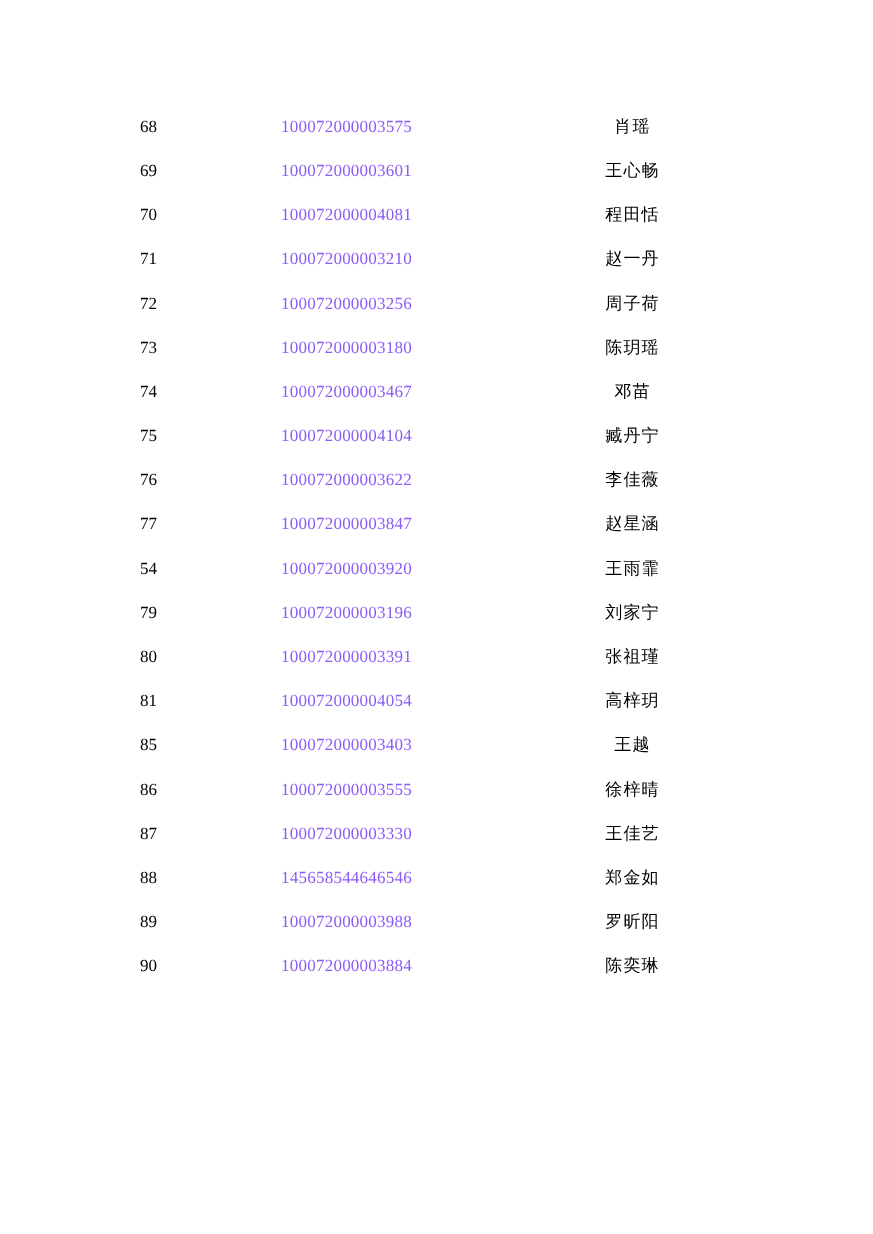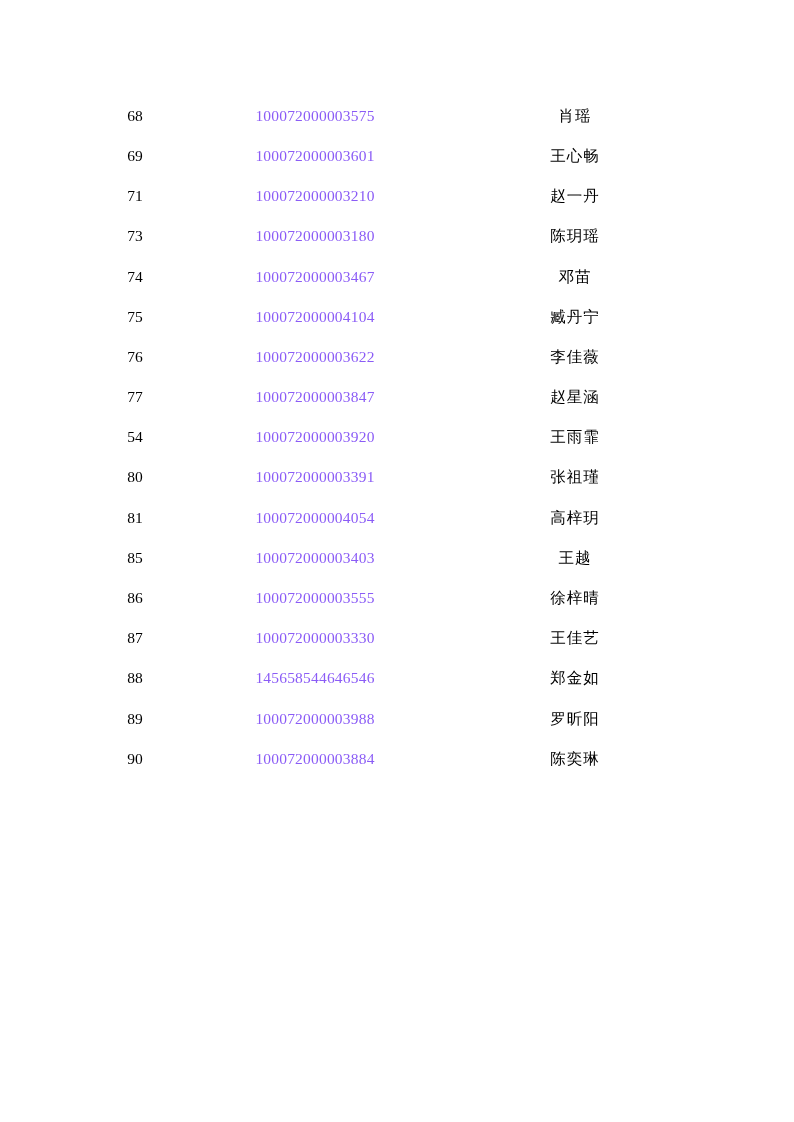--- a/index.html
+++ b/index.html
@@ -72,23 +72,35 @@
           <td class="col-name">肖瑶</td>
           <td class="col-pad"></td>
         </tr>
         <tr>
           <td class="col-index">69</td>
           <td class="col-id">100072000003601</td>
           <td class="col-name">王心畅</td>
           <td class="col-pad"></td>
         </tr>
         <tr>
+          <td class="col-index">70</td>
+          <td class="col-id">100072000004081</td>
+          <td class="col-name">程田恬</td>
+          <td class="col-pad"></td>
+        </tr>
+        <tr>
           <td class="col-index">71</td>
           <td class="col-id">100072000003210</td>
           <td class="col-name">赵一丹</td>
+          <td class="col-pad"></td>
+        </tr>
+        <tr>
+          <td class="col-index">72</td>
+          <td class="col-id">100072000003256</td>
+          <td class="col-name">周子荷</td>
           <td class="col-pad"></td>
         </tr>
         <tr>
           <td class="col-index">73</td>
           <td class="col-id">100072000003180</td>
           <td class="col-name">陈玥瑶</td>
           <td class="col-pad"></td>
         </tr>
         <tr>
           <td class="col-index">74</td>
@@ -111,20 +123,26 @@
         <tr>
           <td class="col-index">77</td>
           <td class="col-id">100072000003847</td>
           <td class="col-name">赵星涵</td>
           <td class="col-pad"></td>
         </tr>
         <tr>
           <td class="col-index">54</td>
           <td class="col-id">100072000003920</td>
           <td class="col-name">王雨霏</td>
+          <td class="col-pad"></td>
+        </tr>
+        <tr>
+          <td class="col-index">79</td>
+          <td class="col-id">100072000003196</td>
+          <td class="col-name">刘家宁</td>
           <td class="col-pad"></td>
         </tr>
         <tr>
           <td class="col-index">80</td>
           <td class="col-id">100072000003391</td>
           <td class="col-name">张祖瑾</td>
           <td class="col-pad"></td>
         </tr>
         <tr>
           <td class="col-index">81</td>

